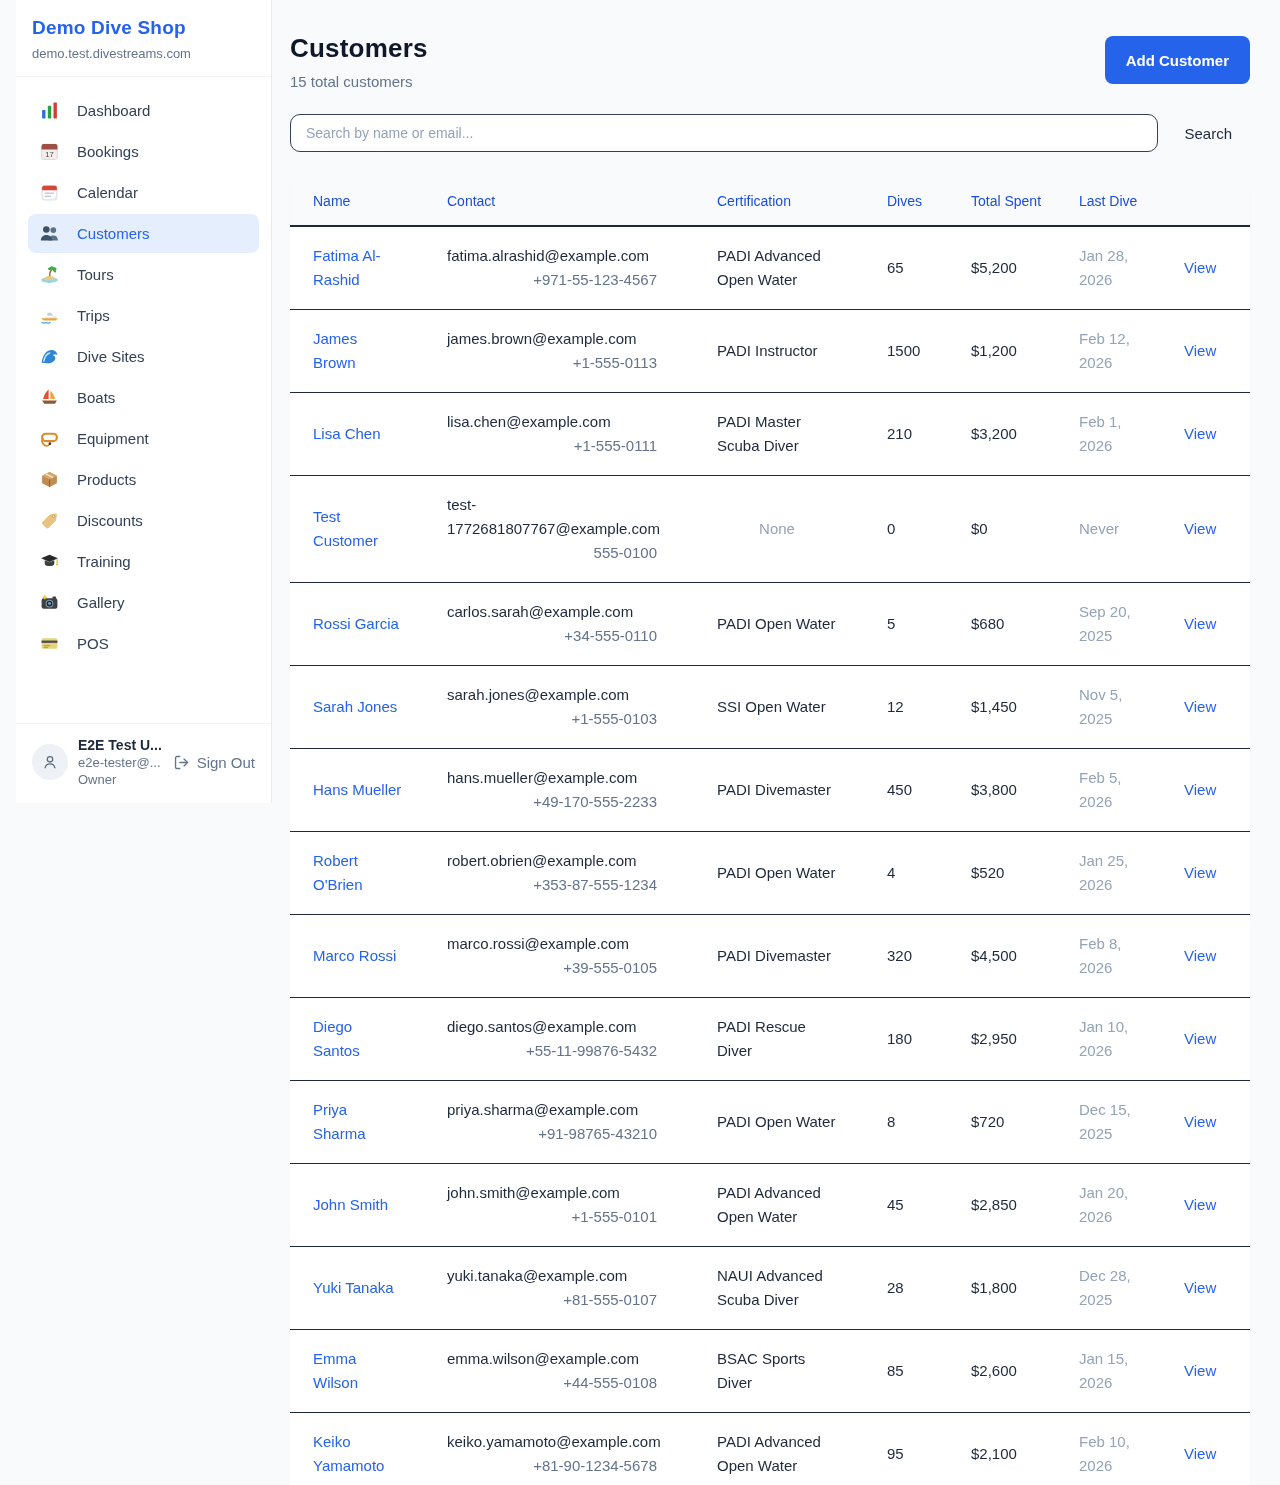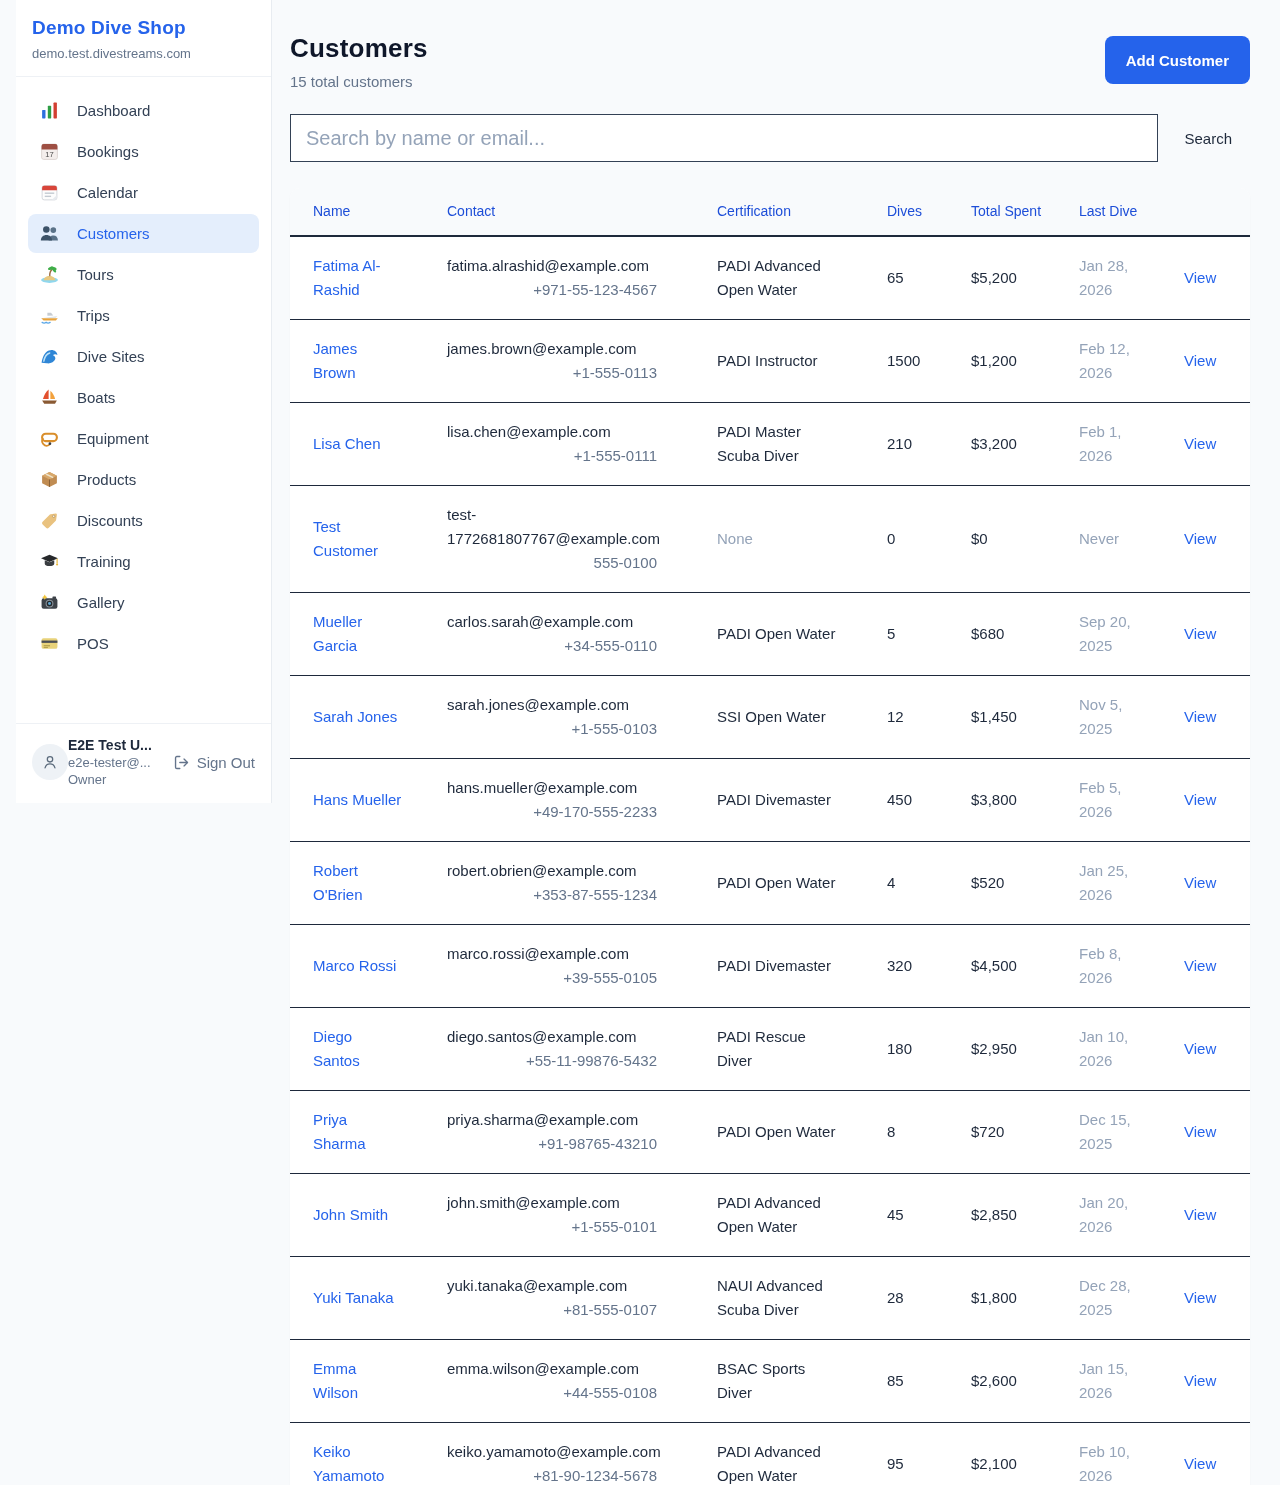--- a/index.html
+++ b/index.html
@@ -28,21 +28,21 @@
     padding:10px 12px; margin-bottom:2px;
     border-radius:8px; font-size:15px; color:#334155;
     cursor:pointer;
   }
   .nav-item.active { background:#e4eefc; color:#2563eb; }
   .nav-icon { width:19px; height:19px; flex:0 0 19px; display:inline-flex; }
   .nav-icon svg { width:100%; height:100%; }
   .side-footer {
     border-top:1px solid #eef1f5;
     padding:13px 14px 16px 16px;
-    display:flex; align-items:center; gap:0;justify-content:flex-end;
+    display:flex; align-items:center; gap:10px;justify-content:flex-end;
   }
   .avatar {
     width:36px; height:36px; border-radius:50%;
     background:#eef2f6; flex:0 0 36px;
     display:flex; align-items:center; justify-content:center;
   }
   .user-meta { flex:1; min-width:0; }
   .user-name { font-size:14px; font-weight:700; color:#1e293b; white-space:nowrap; }
   .user-email, .user-role { font-size:13px; color:#64748b; margin-top:2px; white-space:nowrap; }
   .signout {
@@ -56,23 +56,23 @@
   .page-head { display:flex; justify-content:space-between; align-items:flex-start; }
   .page-title { font-size:26px; font-weight:700; color:#0f172a; letter-spacing:.2px; }
   .page-subtitle { font-size:15px; color:#64748b; margin-top:9px; }
   .btn-primary {
     background:#2563eb; color:#ffffff; border:none; border-radius:8px;
     font-size:15px; font-weight:600; font-family:inherit;
     padding:0 21px; height:48px; cursor:pointer; margin-top:3px;
   }
   .search-row { display:flex; align-items:center; margin-top:24px; }
   .search-input {
-    flex:1; height:48px;
-    border:1.5px solid #334155; border-radius:0;
-    padding:0 15px; font-size:20px; font-family:inherit;
+    flex:1; height:38px;
+    border:1.5px solid #334155; border-radius:10px;
+    padding:0 15px; font-size:14px; font-family:inherit;
     color:#1e293b; background:#ffffff; outline:none;
   }
   .search-input::placeholder { color:#94a3b8; }
   .search-btn {
     background:none; border:none; color:#1e293b;
     font-size:15px; font-family:inherit; cursor:pointer;
     padding:0 18px 0 26px;
   }
   
   .card {
@@ -98,21 +98,21 @@
     padding:17px 12px; font-size:15px; line-height:1.6;
     vertical-align:middle; border-bottom:1px solid #1e293b;
   }
   tbody tr:last-child td { border-bottom:none; }
   td.cell-name { padding-left:23px; padding-right:32px; }
   td.cell-name a { color:#2563eb; font-weight:500; text-decoration:none; cursor:pointer; }
   td.cell-contact { padding-right:48px; }
   .email { color:#1e293b; }
   .phone { color:#64748b;text-align:right; }
   td.cell-cert { color:#1e293b; padding-right:38px; }
-  td.cell-cert.muted { color:#94a3b8; }
+  td.cell-cert.muted { color:#94a3b8;text-align:center; }
   td.cell-dives, td.cell-spent { color:#1e293b; }
   td.cell-last { color:#94a3b8; padding-right:34px; }
   td.cell-view a { color:#2563eb; text-decoration:none; cursor:pointer; }
 </style>
 </head>
 <body>
 
 <aside class="sidebar">
   <div class="brand">
     <div class="brand-name">Demo Dive Shop</div>
@@ -374,21 +374,21 @@
               <div class="email">test-1772681807767@example.com</div>
               <div class="phone">555-0100</div>
             </td>
             <td class="cell-cert muted">None</td>
             <td class="cell-dives">0</td>
             <td class="cell-spent">$0</td>
             <td class="cell-last">Never</td>
             <td class="cell-view"><a>View</a></td>
           </tr>
           <tr>
-            <td class="cell-name"><a>Mueller Garcia</a></td>
+            <td class="cell-name"><a>Rossi Garcia</a></td>
             <td class="cell-contact">
               <div class="email">carlos.sarah@example.com</div>
               <div class="phone">+34-555-0110</div>
             </td>
             <td class="cell-cert">PADI Open Water</td>
             <td class="cell-dives">5</td>
             <td class="cell-spent">$680</td>
             <td class="cell-last">Sep 20, 2025</td>
             <td class="cell-view"><a>View</a></td>
           </tr>

